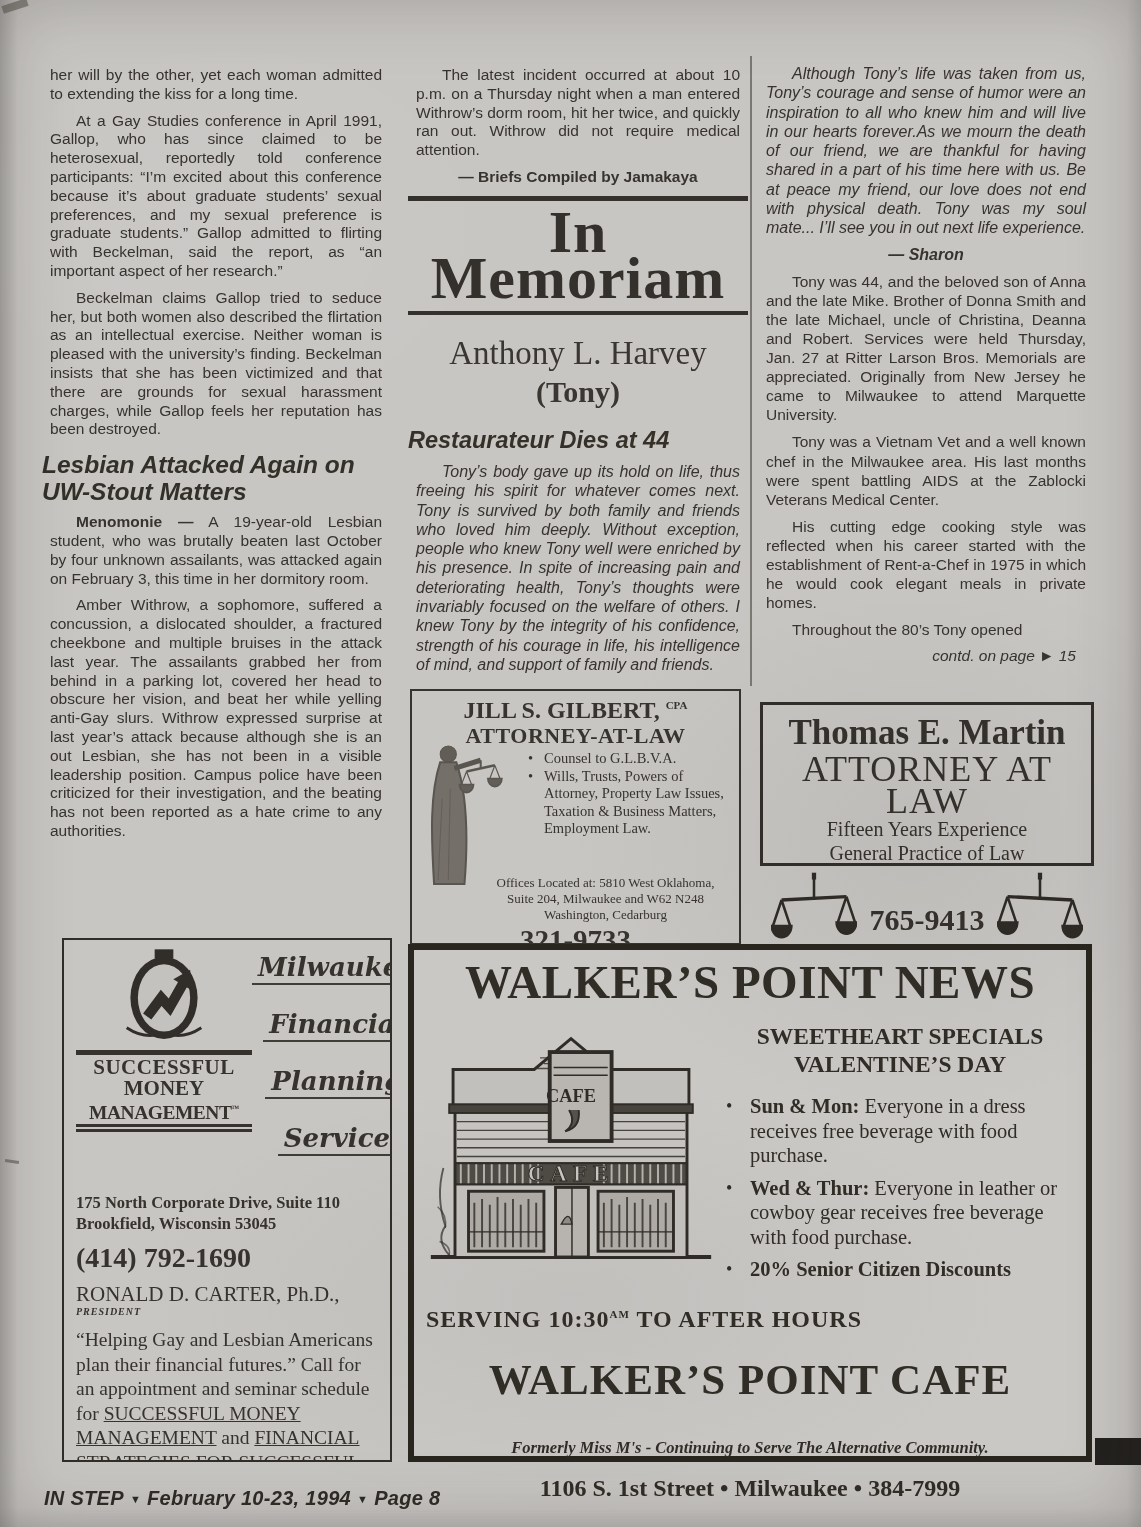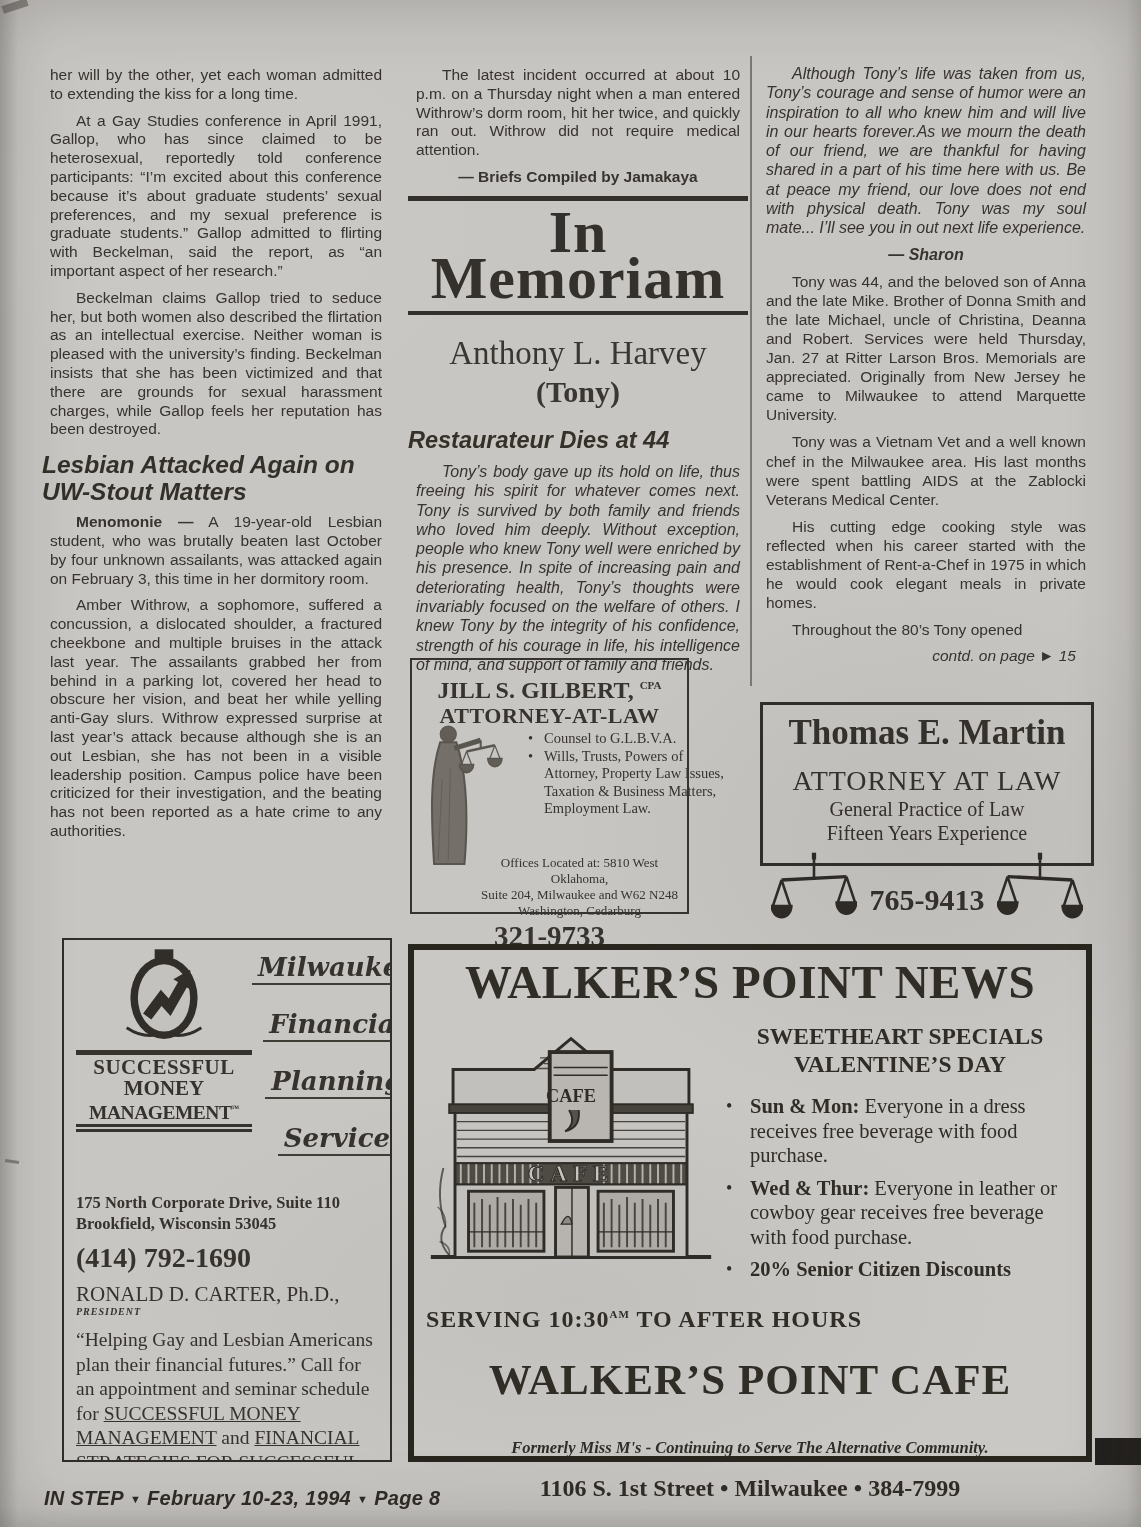--- a/index.html
+++ b/index.html
@@ -62,43 +62,43 @@
   
   #col3{left:758px;top:56px;width:336px;}
   .sig{font-weight:bold;font-style:italic;text-align:center;text-indent:0;margin:8px 0 14px 60px;}
   .obit-p{font-size:15.5px;line-height:19.1px;text-indent:26px;}
   .contd{font-style:italic;text-align:right;font-size:15.5px;margin-top:6px;padding-right:10px;}
 
   .vert-rule{position:absolute;left:750px;top:56px;width:1.5px;height:630px;background:rgba(60,56,50,.55);}
 
   
   #gilbert-ad{
-    position:absolute;left:410px;top:658px;width:279px;height:256px;
-    border:2.5px solid #37332e;padding:13px 8px;box-sizing:border-box;
+    position:absolute;left:410px;top:689px;width:331px;height:256px;
+    border:2.5px solid #37332e;padding:2px 8px;box-sizing:border-box;
     font-family:"Liberation Serif", serif;color:#37332e;
   }
   .gilbert-name{text-align:center;font-weight:bold;font-size:24px;line-height:25px;margin:0;}
   .gilbert-name sup{font-size:11px;font-weight:bold;}
   .gilbert-title{text-align:center;font-weight:bold;font-size:22px;line-height:24px;letter-spacing:.5px;margin:1px 0 2px 0;}
   .gilbert-body{position:relative;height:125px;}
   .lady-justice{position:absolute;left:-4px;top:-12px;}
   .gilbert-bullets{margin-left:108px;width:200px;font-size:14.5px;line-height:17.5px;text-align:left;}
   .gilbert-bullets .bul{display:flex;}
   .gilbert-bullets .dot{width:16px;flex:none;}
   .gilbert-offices{margin-left:60px;text-align:center;font-size:13px;line-height:16px;}
   .gilbert-phone{text-align:center;font-weight:bold;font-size:29px;line-height:30px;margin-top:2px;}
 
   
   #martin-ad{
     position:absolute;left:760px;top:702px;width:334px;height:164px;
     border:3px solid #312d28;padding:10px 8px 6px 8px;box-sizing:border-box;
     font-family:"Liberation Serif", serif;text-align:center;color:#34302b;
   }
   .martin-name{font-weight:bold;font-size:35px;line-height:36px;margin:0;}
-  .martin-title{font-size:28px;line-height:32px;margin:14px 0 0 0;letter-spacing:1px;}
+  .martin-title{font-size:36px;line-height:32px;margin:2px 0 0 0;letter-spacing:1px;}
   .martin-line{font-size:20px;line-height:24px;margin:0;}
   .martin-bottom{display:flex;align-items:flex-end;justify-content:space-between;margin-top:6px;}
   .martin-phone{font-weight:bold;font-size:30px;padding-bottom:4px;}
 
   
   #financial-ad{
     position:absolute;left:62px;top:938px;width:330px;height:524px;
     border:2.5px solid #312d28;padding:8px 12px;box-sizing:border-box;
     font-family:"Liberation Serif", serif;color:#36322d;overflow:hidden;
   }
@@ -230,22 +230,22 @@
       <div>Offices Located at:  5810 West Oklahoma,</div>
       <div>Suite 204, Milwaukee and W62 N248</div>
       <div>Washington, Cedarburg</div>
     </div>
     <p class="gilbert-phone">321-9733</p>
   </div>
 
   <div id="martin-ad">
     <p class="martin-name">Thomas E. Martin</p>
     <p class="martin-title">ATTORNEY AT LAW</p>
+    <p class="martin-line">Fifteen Years Experience</p>
     <p class="martin-line">General Practice of Law</p>
-    <p class="martin-line">Fifteen Years Experience</p>
     <div class="martin-bottom">
       <svg width="86" height="70" viewBox="0 0 100 82">
         <g stroke="#2e2a25" fill="none" stroke-width="3">
           <path d="M50,6 L50,34"></path>
           <path d="M50,2 L50,10" stroke-width="5"></path>
           <path d="M12,34 L88,30" stroke-width="4"></path>
           <path d="M12,34 L2,64 M12,34 L22,64"></path>
           <path d="M88,30 L78,60 M88,30 L98,60"></path>
           <path d="M0,64 A12,14 0 0 0 24,64 Z" fill="#2e2a25" stroke-width="2"></path>
           <path d="M76,60 A12,14 0 0 0 100,60 Z" fill="#2e2a25" stroke-width="2"></path>

